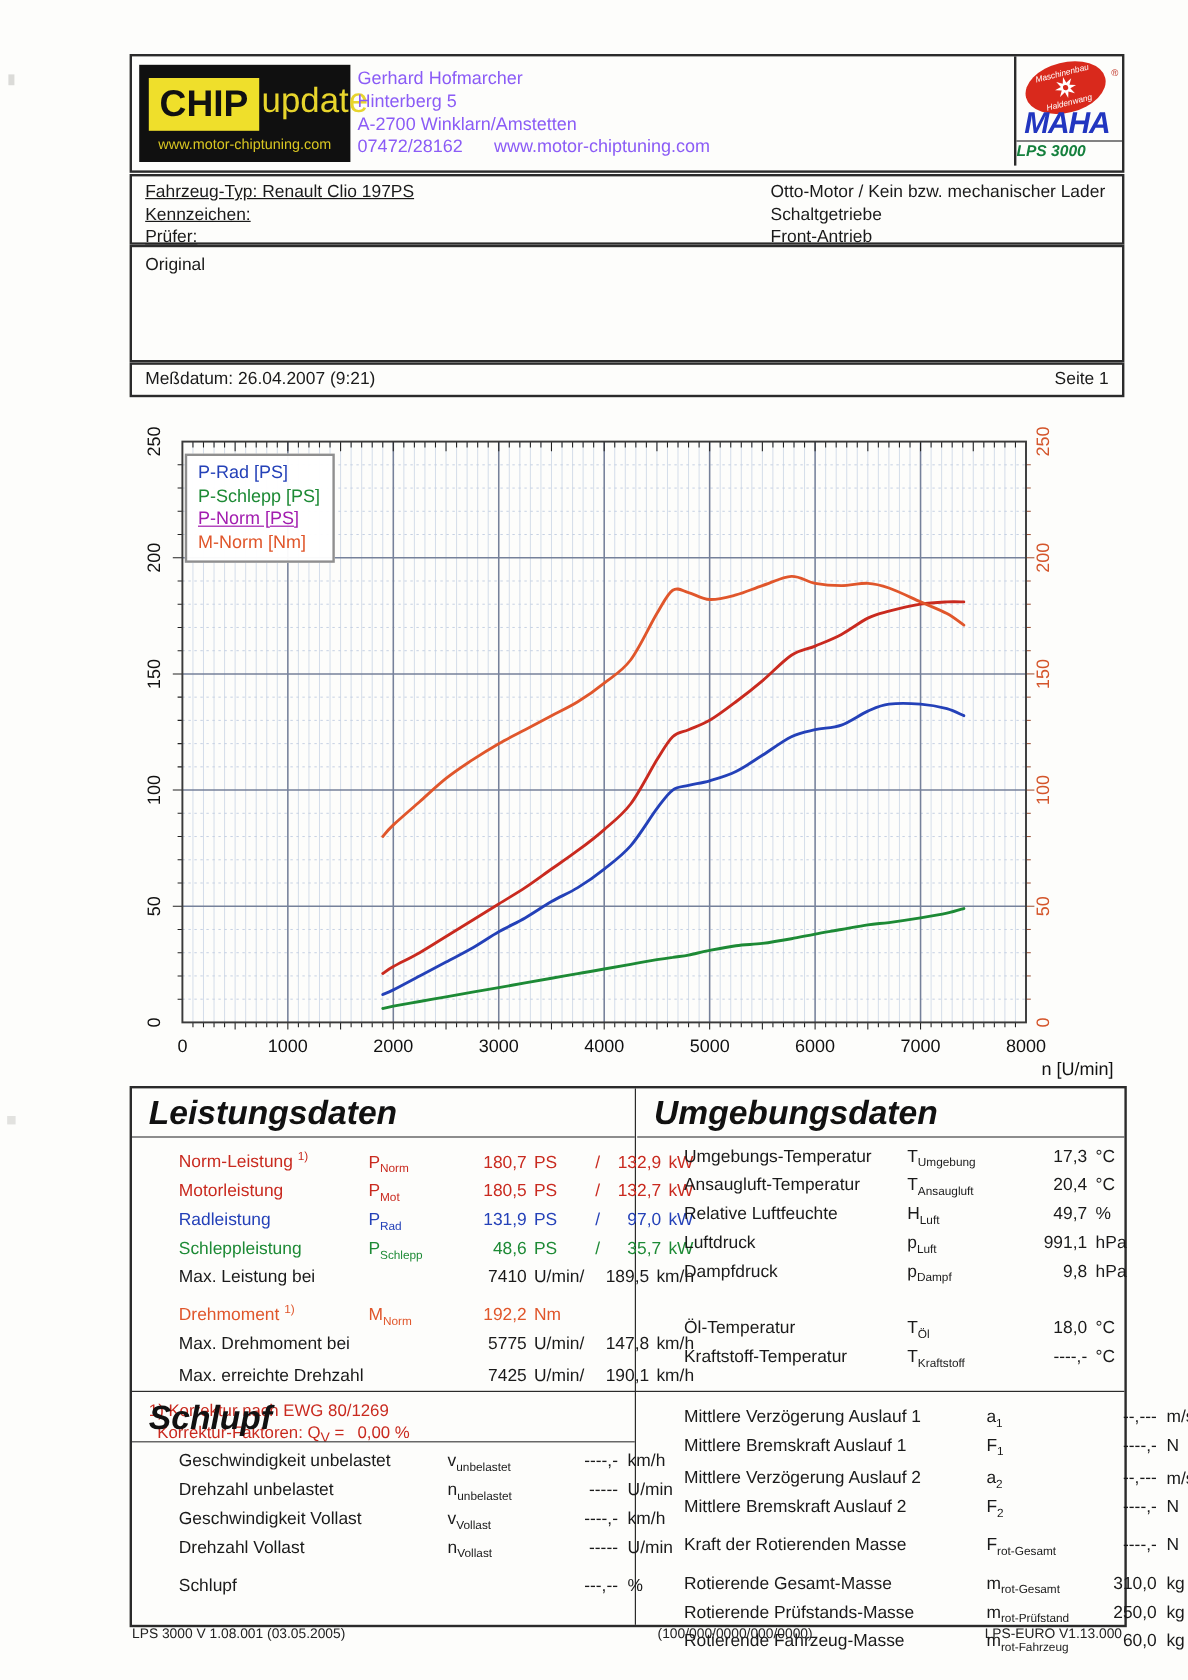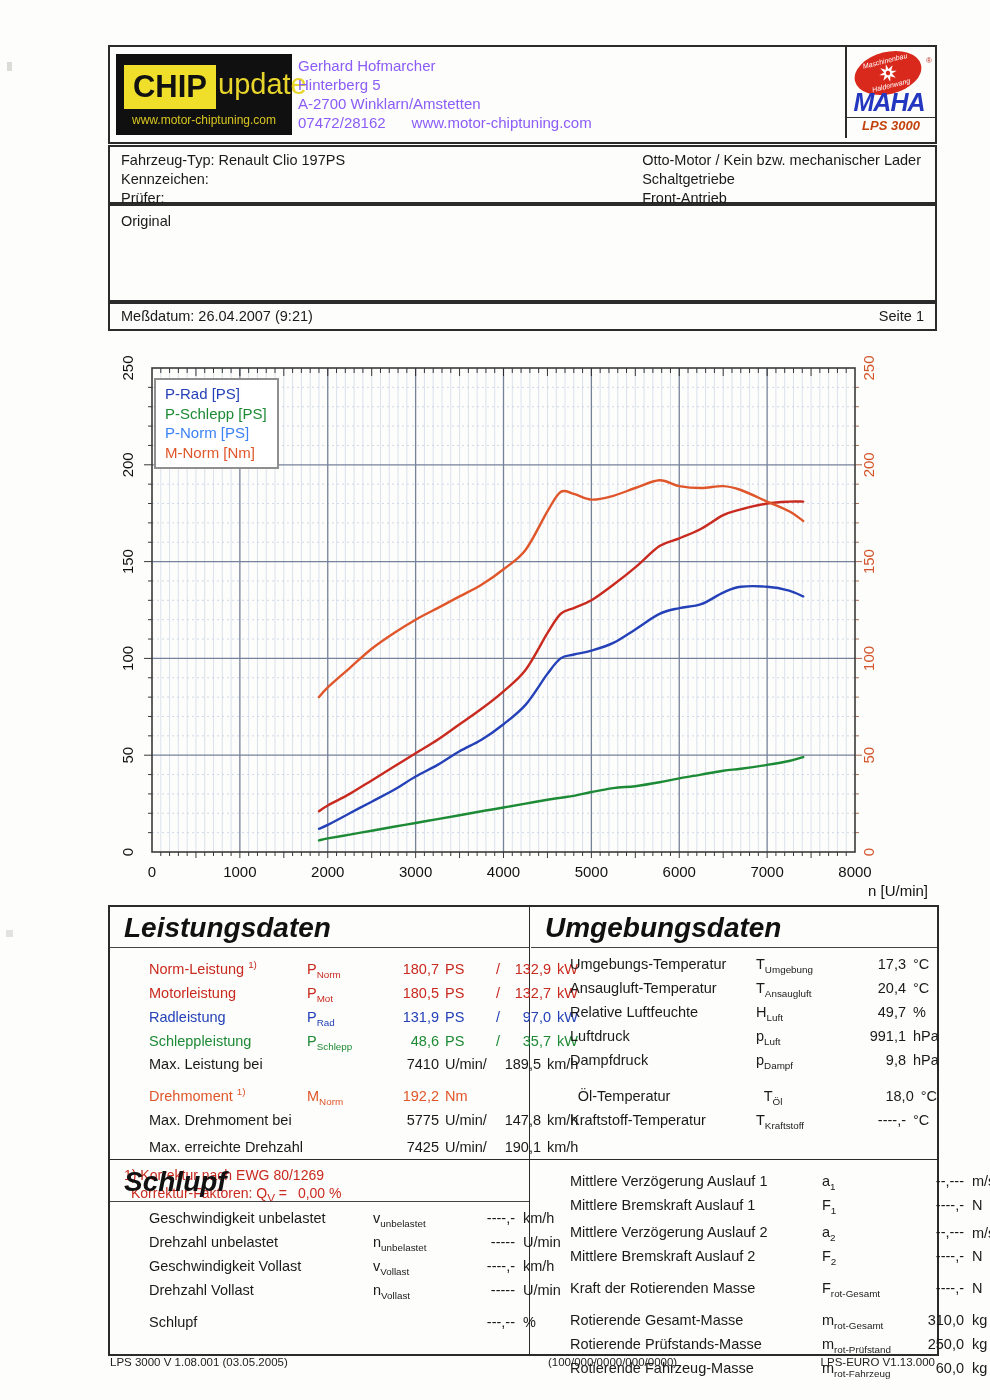--- a/index.html
+++ b/index.html
@@ -6,21 +6,21 @@
   #page{position:relative;width:990px;height:1400px;background:#fdfdfb;font-family:"Liberation Sans",sans-serif;color:#1a1a1a;overflow:hidden;}
   .box{position:absolute;border:2px solid #2b2b2b;background:#fdfdfb;}
   
   #chip-logo{position:absolute;left:6px;top:7px;width:176px;height:81px;background:#101010;}
   #chip-yellow{position:absolute;left:8px;top:11px;width:92px;height:44px;background:#efdf2b;display:flex;align-items:center;justify-content:center;}
   #chip-txt{font-weight:bold;font-size:31px;color:#111;letter-spacing:0px;}
   #update-txt{position:absolute;left:102px;top:14px;font-size:29px;color:#e8d52c;font-weight:500;}
   #chip-url{position:absolute;left:0;top:59px;width:176px;text-align:center;font-size:12px;color:#d9c622;}
   .addr-line{font-size:15px;line-height:19px;color:#8b5cf6;}
   #maha-cell{position:absolute;right:0;top:0;width:88px;height:91px;border-left:2px solid #2b2b2b;}
-  #maha-strip{position:absolute;left:0;bottom:0;width:100%;height:20px;border-top:1.5px solid #333;text-align:center;font-style:italic;font-size:13px;font-weight:600;color:#c2410c;}
+  #maha-strip{position:absolute;left:0;bottom:0;width:100%;height:20px;border-top:1.5px solid #333;text-align:left;font-style:italic;font-size:13px;font-weight:600;color:#15803d;}
   
   .info-line{font-size:14.5px;line-height:19px;}
   
   #chart-wrap{position:absolute;left:108px;top:338px;width:827px;height:565px;}
   #legend{position:absolute;left:46px;top:40px;background:rgba(255,255,255,0.96);border:2px solid #8f8f8f;padding:4px 10px 5px 9px;}
   .legend-line{font-size:15px;line-height:19.5px;white-space:nowrap;}
   
   #data-table{position:absolute;left:108px;top:905px;width:827px;height:447px;border:2px solid #2b2b2b;background:#fdfdfb;}
   .vdiv{position:absolute;left:419px;top:0;width:0;height:100%;border-left:1.5px solid #2b2b2b;}
   .hdiv{position:absolute;left:0;top:252px;width:100%;height:0;border-top:1.5px solid #2b2b2b;}
@@ -86,21 +86,21 @@
           </g>
         </g>
         <text x="79" y="16" font-size="8" fill="#c03326">®</text>
         <text x="42" y="64" text-anchor="middle" font-size="25" font-weight="bold" font-style="italic" fill="#2236c0" font-family="Liberation Sans, sans-serif" letter-spacing="-1">MAHA</text>
       </svg>
       <div id="maha-strip">LPS 3000</div>
     </div>
   </div>
 
   <div class="box" style="left:108px;top:145px;width:825px;height:55px;">
-    <div style="position:absolute;left:11px;top:4px;">
+    <div style="position:absolute;left:11px;top:4px;text-decoration:underline;">
       <div class="info-line">Fahrzeug-Typ: Renault Clio 197PS</div>
       <div class="info-line">Kennzeichen:</div>
       <div class="info-line">Prüfer:</div>
     </div>
     <div style="position:absolute;right:14px;top:4px;text-align:left;">
       <div class="info-line">Otto-Motor / Kein bzw. mechanischer Lader</div>
       <div class="info-line">Schaltgetriebe</div>
       <div class="info-line">Front-Antrieb</div>
     </div>
   </div>
@@ -449,21 +449,21 @@
         <text x="25" y="30" text-anchor="middle" font-size="15" fill="#111111" transform="rotate(-90 25 30)" font-family="Liberation Sans, sans-serif">250</text>
         <text x="766" y="30" text-anchor="middle" font-size="15" fill="#d4552b" transform="rotate(-90 766 30)" font-family="Liberation Sans, sans-serif">250</text>
         <path d="M211.0 502.4 C212.4 502.1,214.6 501.4,219.8 500.4 C224.9 499.5,234.4 497.9,241.7 496.6 C249.0 495.3,256.4 494.0,263.7 492.7 C271.0 491.4,278.3 490.1,285.7 488.8 C293.0 487.5,300.3 486.3,307.6 485.0 C314.9 483.7,322.3 482.4,329.6 481.1 C336.9 479.8,344.2 478.5,351.6 477.2 C358.9 475.9,366.2 474.6,373.5 473.3 C380.9 472.1,388.2 470.8,395.5 469.5 C402.8 468.2,410.1 466.9,417.5 465.6 C424.8 464.3,433.6 462.7,439.4 461.7 C445.3 460.8,448.2 460.4,452.6 459.8 C457.0 459.1,460.7 458.8,465.8 457.9 C470.9 456.9,476.8 455.3,483.4 454.0 C490.0 452.7,498.0 451.1,505.3 450.1 C512.7 449.1,519.6 449.1,527.3 448.2 C535.0 447.2,544.2 445.6,551.5 444.3 C558.8 443.0,564.3 441.7,571.3 440.4 C578.2 439.1,585.9 437.9,593.2 436.6 C600.5 435.3,608.6 433.7,615.2 432.7 C621.8 431.7,625.4 431.7,632.8 430.8 C640.1 429.8,651.1 428.2,659.1 426.9 C667.2 425.6,675.1 424.3,681.1 423.0 C687.1 421.7,692.8 419.8,695.2 419.1" fill="none" stroke="#1d8a35" stroke-width="2.4" stroke-linecap="round" stroke-linejoin="round"></path>
         <path d="M211.0 490.8 C212.4 490.1,214.6 489.5,219.8 486.9 C224.9 484.3,234.4 479.2,241.7 475.3 C249.0 471.4,256.4 467.5,263.7 463.7 C271.0 459.8,278.3 456.2,285.7 452.0 C293.0 447.9,300.3 442.7,307.6 438.5 C314.9 434.3,322.3 431.1,329.6 426.9 C336.9 422.7,344.2 417.5,351.6 413.3 C358.9 409.1,366.2 406.2,373.5 401.7 C380.9 397.2,388.2 392.0,395.5 386.2 C402.8 380.4,410.1 375.3,417.5 366.9 C424.8 358.5,433.6 343.6,439.4 335.9 C445.3 328.1,448.2 323.6,452.6 320.4 C457.0 317.2,460.7 317.8,465.8 316.5 C470.9 315.2,476.8 314.6,483.4 312.7 C490.0 310.7,498.0 308.5,505.3 304.9 C512.7 301.4,519.6 296.2,527.3 291.4 C535.0 286.5,544.2 279.4,551.5 275.9 C558.8 272.3,564.3 271.7,571.3 270.1 C578.2 268.5,585.9 268.8,593.2 266.2 C600.5 263.6,608.6 257.5,615.2 254.6 C621.8 251.7,625.4 249.7,632.8 248.8 C640.1 247.8,651.1 248.1,659.1 248.8 C667.2 249.4,675.1 251.0,681.1 252.6 C687.1 254.3,692.8 257.5,695.2 258.4" fill="none" stroke="#2441b8" stroke-width="2.4" stroke-linecap="round" stroke-linejoin="round"></path>
         <path d="M211.0 473.3 C212.4 472.4,214.6 470.4,219.8 467.5 C224.9 464.6,234.4 460.1,241.7 455.9 C249.0 451.7,256.4 446.9,263.7 442.4 C271.0 437.9,278.3 433.3,285.7 428.8 C293.0 424.3,300.3 419.8,307.6 415.3 C314.9 410.7,322.3 406.6,329.6 401.7 C336.9 396.9,344.2 391.4,351.6 386.2 C358.9 381.1,366.2 376.2,373.5 370.7 C380.9 365.3,388.2 359.8,395.5 353.3 C402.8 346.9,410.1 341.7,417.5 332.0 C424.8 322.3,433.6 304.6,439.4 295.2 C445.3 285.9,448.2 280.1,452.6 275.9 C457.0 271.7,460.7 272.3,465.8 270.1 C470.9 267.8,476.8 266.2,483.4 262.3 C490.0 258.4,498.0 252.3,505.3 246.8 C512.7 241.3,519.6 235.9,527.3 229.4 C535.0 223.0,544.2 213.0,551.5 208.1 C558.8 203.3,564.3 203.3,571.3 200.4 C578.2 197.5,585.9 194.6,593.2 190.7 C600.5 186.8,608.6 180.4,615.2 177.1 C621.8 173.9,625.4 173.3,632.8 171.3 C640.1 169.4,651.1 166.8,659.1 165.5 C667.2 164.2,675.1 163.9,681.1 163.6 C687.1 163.3,692.8 163.6,695.2 163.6" fill="none" stroke="#c92a1f" stroke-width="2.4" stroke-linecap="round" stroke-linejoin="round"></path>
         <path d="M211.0 359.1 C212.4 357.5,214.6 354.3,219.8 349.4 C224.9 344.6,234.4 336.5,241.7 330.1 C249.0 323.6,256.4 316.5,263.7 310.7 C271.0 304.9,278.3 300.1,285.7 295.2 C293.0 290.4,300.3 285.9,307.6 281.7 C314.9 277.5,322.3 273.9,329.6 270.1 C336.9 266.2,344.2 262.3,351.6 258.4 C358.9 254.6,366.2 251.3,373.5 246.8 C380.9 242.3,388.2 237.2,395.5 231.3 C402.8 225.5,410.1 221.7,417.5 212.0 C424.8 202.3,433.6 182.9,439.4 173.3 C445.3 163.6,448.2 156.8,452.6 153.9 C457.0 151.0,460.7 154.5,465.8 155.8 C470.9 157.1,476.8 161.3,483.4 161.6 C490.0 162.0,498.0 159.7,505.3 157.8 C512.7 155.8,519.6 152.6,527.3 150.0 C535.0 147.5,544.2 142.6,551.5 142.3 C558.8 142.0,564.3 146.8,571.3 148.1 C578.2 149.4,585.9 150.0,593.2 150.0 C600.5 150.0,608.6 147.8,615.2 148.1 C621.8 148.4,625.4 149.4,632.8 152.0 C640.1 154.5,651.1 160.0,659.1 163.6 C667.2 167.1,675.1 170.0,681.1 173.3 C687.1 176.5,692.8 181.3,695.2 182.9" fill="none" stroke="#e0562b" stroke-width="2.4" stroke-linecap="round" stroke-linejoin="round"></path>
       </svg>
     <div id="legend">
         <div class="legend-line" style="color: rgb(36, 65, 184);">P-Rad [PS]</div>
         <div class="legend-line" style="color: rgb(29, 138, 53);">P-Schlepp [PS]</div>
-        <div class="legend-line" style="color: #3b82f6;">P-Norm [PS]</div>
+        <div class="legend-line" style="color: #a21caf; text-decoration: underline;">P-Norm [PS]</div>
         <div class="legend-line" style="color: rgb(224, 86, 43);">M-Norm [Nm]</div>
       </div>
   </div>
 
   <div id="data-table">
     <div class="vdiv"></div>
     <div class="hdiv"></div>
 
     <div class="section sec-leistung" style="left:0;top:0;width:419px;height:252px;">
       <div class="sec-title">Leistungsdaten</div>
@@ -592,21 +592,21 @@
             </span>
           </div>
           <div class="row c-black">
             <span class="lbl">Dampfdruck</span>
             <span class="sym">p<sub>Dampf</sub></span>
             <span class="vals">
               <span class="v">9,8</span>
               <span class="u">hPa</span>
             </span>
           </div>
-          <div class="row c-black" style="margin-top: 13px; justify-content: flex-end;">
+          <div class="row c-black" style="margin-top: 24px;">
             <span class="lbl">Öl-Temperatur</span>
             <span class="sym">T<sub>Öl</sub></span>
             <span class="vals">
               <span class="v">18,0</span>
               <span class="u">°C</span>
             </span>
           </div>
           <div class="row c-black">
             <span class="lbl">Kraftstoff-Temperatur</span>
             <span class="sym">T<sub>Kraftstoff</sub></span>

